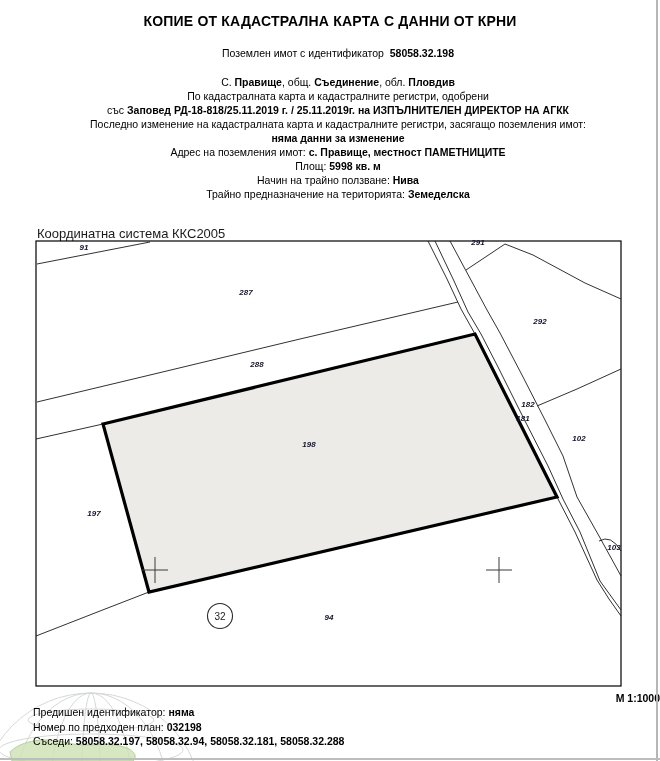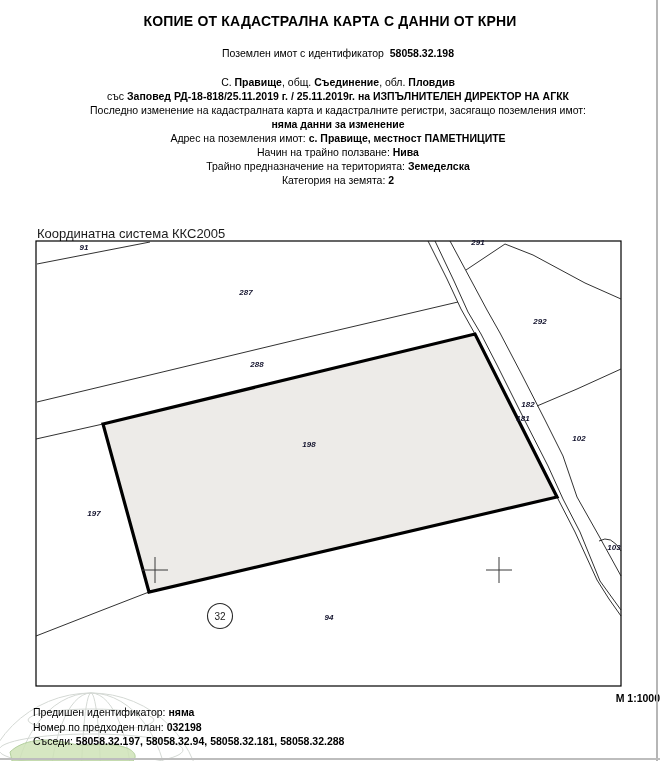--- a/index.html
+++ b/index.html
@@ -39,27 +39,28 @@
 </svg>
 
 <div class="abs doc-title">КОПИЕ ОТ КАДАСТРАЛНА КАРТА С ДАННИ ОТ КРНИ</div>
 <div class="abs doc-subtitle">
   <span>Поземлен имот с идентификатор</span>&nbsp;
   <span class="b">58058.32.198</span>
 </div>
 
 <div class="abs info">
   <div><span>С. </span><span class="b">Правище</span><span>, общ. </span><span class="b">Съединение</span><span>, обл. </span><span class="b">Пловдив</span></div>
+  <div>По кадастралната карта и кадастралните регистри, одобрени</div>
   <div><span>със </span><span class="b">Заповед РД-18-818/25.11.2019 г. / 25.11.2019г. на ИЗПЪЛНИТЕЛЕН ДИРЕКТОР НА АГКК</span></div>
   <div>Последно изменение на кадастралната карта и кадастралните регистри, засягащо поземления имот:</div>
   <div class="b">няма данни за изменение</div>
   <div><span>Адрес на поземления имот: </span><span class="b">с. Правище, местност ПАМЕТНИЦИТЕ</span></div>
+  <div><span>Площ: </span><span class="b">5998 кв. м</span></div>
   <div><span>Начин на трайно ползване: </span><span class="b">Нива</span></div>
   <div><span>Трайно предназначение на територията: </span><span class="b">Земеделска</span></div>
-  <div><span>Категория на земята: </span><span class="b">2</span></div>
 </div>
 
 <div class="abs coordsys">Координатна система ККС2005</div>
 
 <svg class="abs mapsvg" width="660" height="761" viewBox="0 0 660 761">
   <rect x="36" y="241" width="585" height="445" fill="#ffffff" stroke="#000000" stroke-width="1.2"></rect>
   <g fill="none" stroke="#1a1a1a" stroke-width="0.9">
     <path d="M37,264 L150,242"></path>
     <path d="M37,402 L150,375 L300,339 L458,302"></path>
     <path d="M36,439 L103,424"></path>

